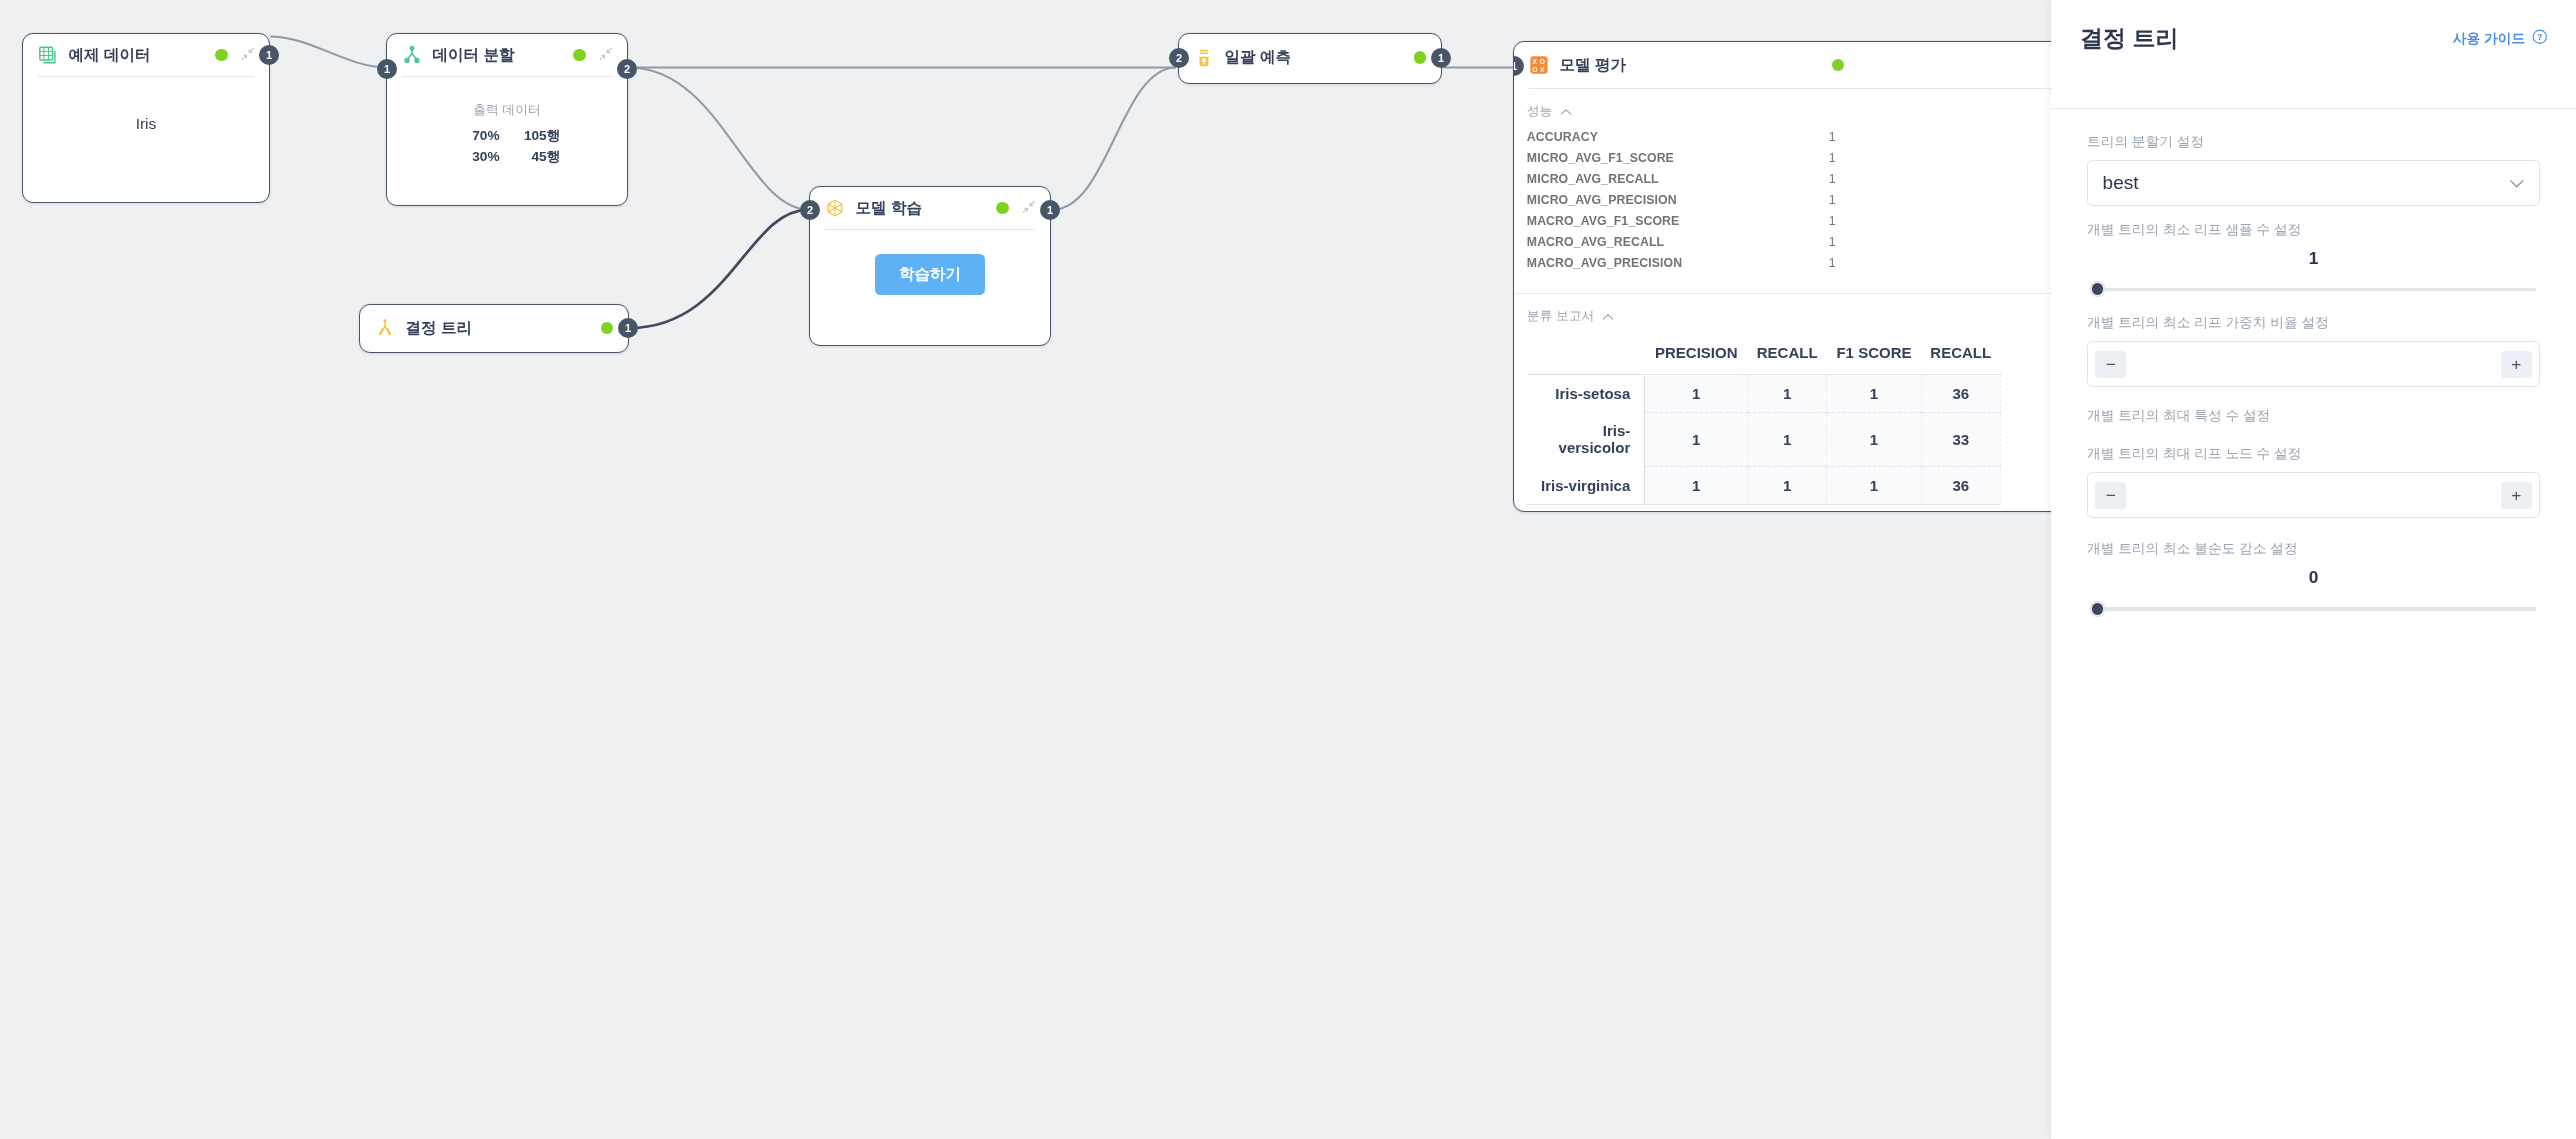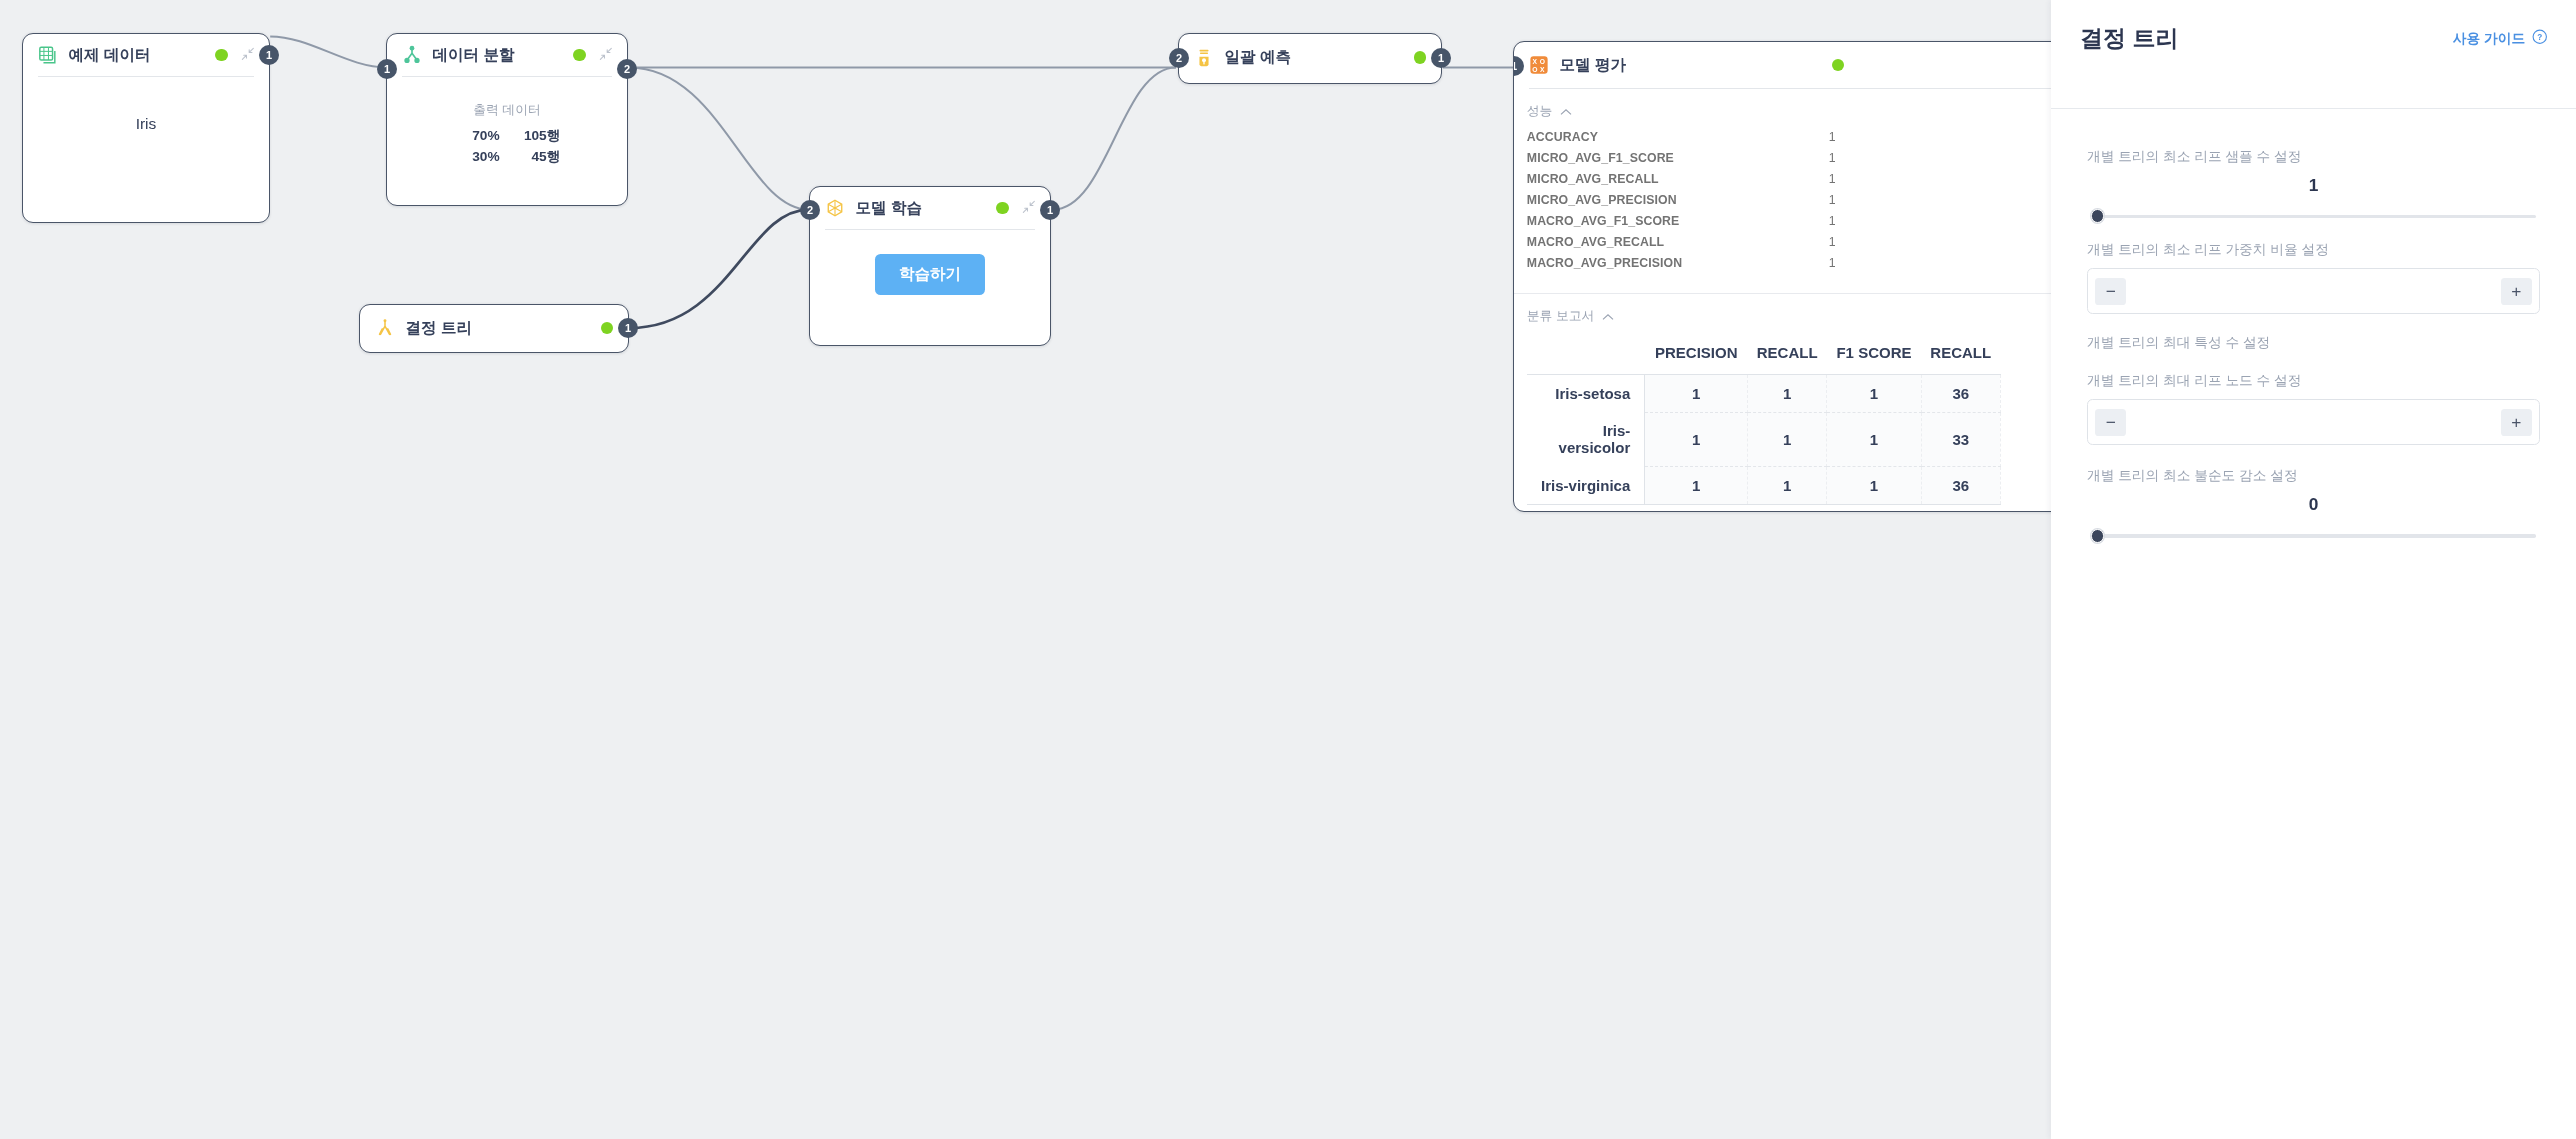--- a/index.html
+++ b/index.html
@@ -174,21 +174,21 @@
 
     <svg id="edges" viewBox="0 0 2826 1250" width="2576" height="1139">
       <path d="M 296 40 C 340 40 380 74 424 74" stroke="#8f99a8" stroke-width="2.2" fill="none"></path>
       <path d="M 690 74 C 790 74 820 230 887 230" stroke="#8f99a8" stroke-width="2.2" fill="none"></path>
       <path d="M 690 74 C 1040 74 1060 74 1290 74" stroke="#8f99a8" stroke-width="2.2" fill="none"></path>
       <path d="M 690 360 C 800 360 820 230 887 230" stroke="#3f4a5f" stroke-width="3" fill="none"></path>
       <path d="M 1155 230 C 1215 230 1230 74 1290 74" stroke="#8f99a8" stroke-width="2.2" fill="none"></path>
       <path d="M 1583 74 C 1620 74 1630 74 1660 74" stroke="#8f99a8" stroke-width="2.2" fill="none"></path>
     </svg>
 
-    <div class="node" id="n-sample" style="left:22px; top:33px; width:248px; height:190px;">
+    <div class="node" id="n-sample" style="left:22px; top:33px; width:248px; height:170px;">
       <div class="node-head">
         <span class="nicon">
           <svg viewBox="0 0 22 22" class="nicon">
               <rect x="2" y="2.5" width="14" height="14" rx="1.5" fill="none" stroke="#49c58a" stroke-width="1.6"></rect>
               <path d="M2 7h14M2 11.5h14M6.5 2.5v14M11.5 2.5v14" stroke="#49c58a" stroke-width="1.1"></path>
               <path d="M6 19.5h12.5V6.5" fill="none" stroke="#49c58a" stroke-width="1.6"></path>
             </svg>
         </span>
         <span class="title">예제 데이터</span>
         <span class="spacer"></span>
@@ -425,20 +425,32 @@
           <svg width="15.5" height="15.5" viewBox="0 0 17 17" style="font-size:15px">
               <circle cx="8.5" cy="8.5" r="7.3" fill="none" stroke="#4a90e2" stroke-width="1.2"></circle>
               <text x="8.5" y="12" font-size="9" fill="#4a90e2" text-anchor="middle" font-family="Liberation Sans, sans-serif">?</text>
             </svg>
         </span>
       </a>
     </div>
 
     <div id="panel-body">
 
+      <div class="field">
+        <div class="field-label">트리의 분할기 설정</div>
+        <div class="select">
+          <span>best</span>
+          <span class="spacer"></span>
+          <span>
+            <svg width="15.5" height="10" viewBox="0 0 17 11">
+                <path d="M1.5 1.5L8.5 8.5 15.5 1.5" stroke="#8a94a6" stroke-width="1.5" fill="none"></path>
+              </svg>
+          </span>
+        </div>
+      </div>
 
 
       <div class="field" style="margin-top:14.6px;">
         <div class="field-label">개별 트리의 최소 리프 샘플 수 설정</div>
         <div class="slider-value">1</div>
         <div class="slider">
           <div class="track"></div>
           <div class="fill" style="width:0px;"></div>
           <div class="thumb" style="left:3.6px;"></div>
         </div>

